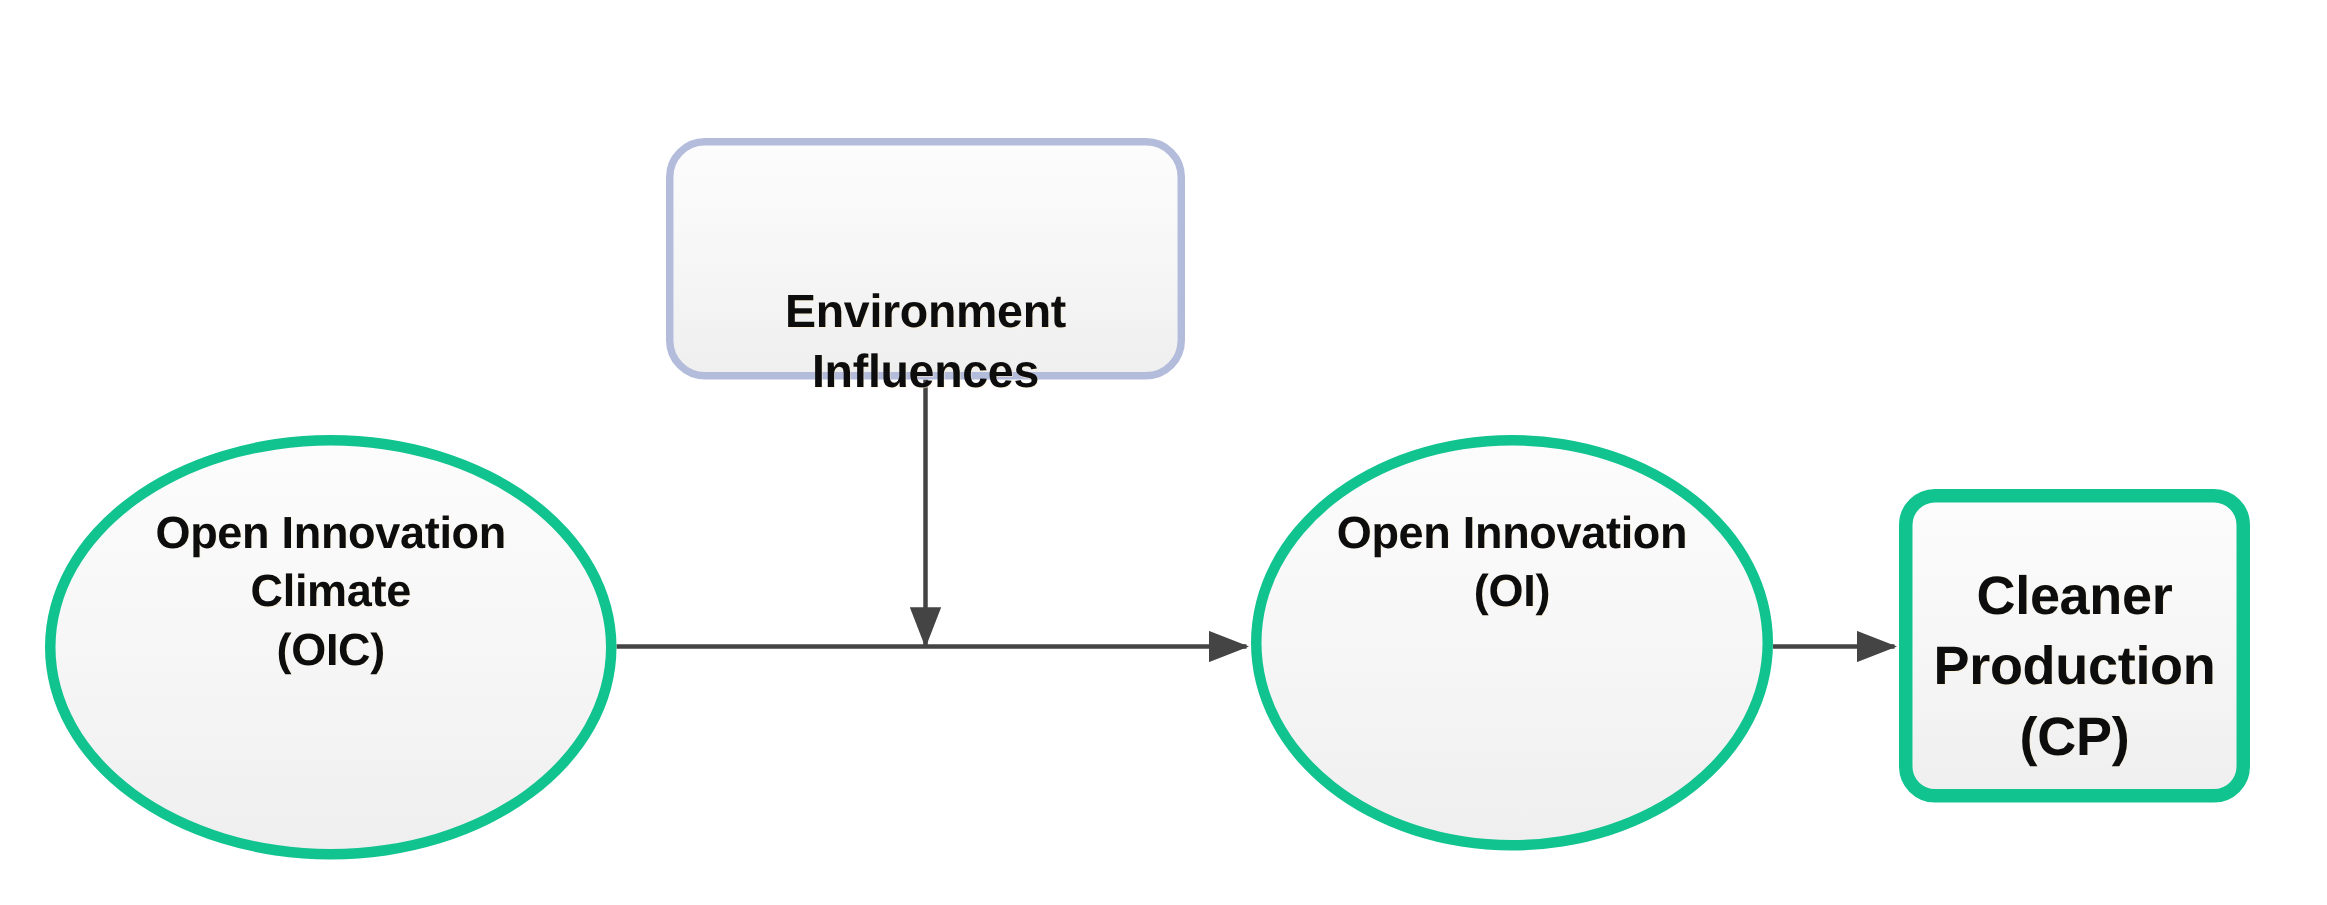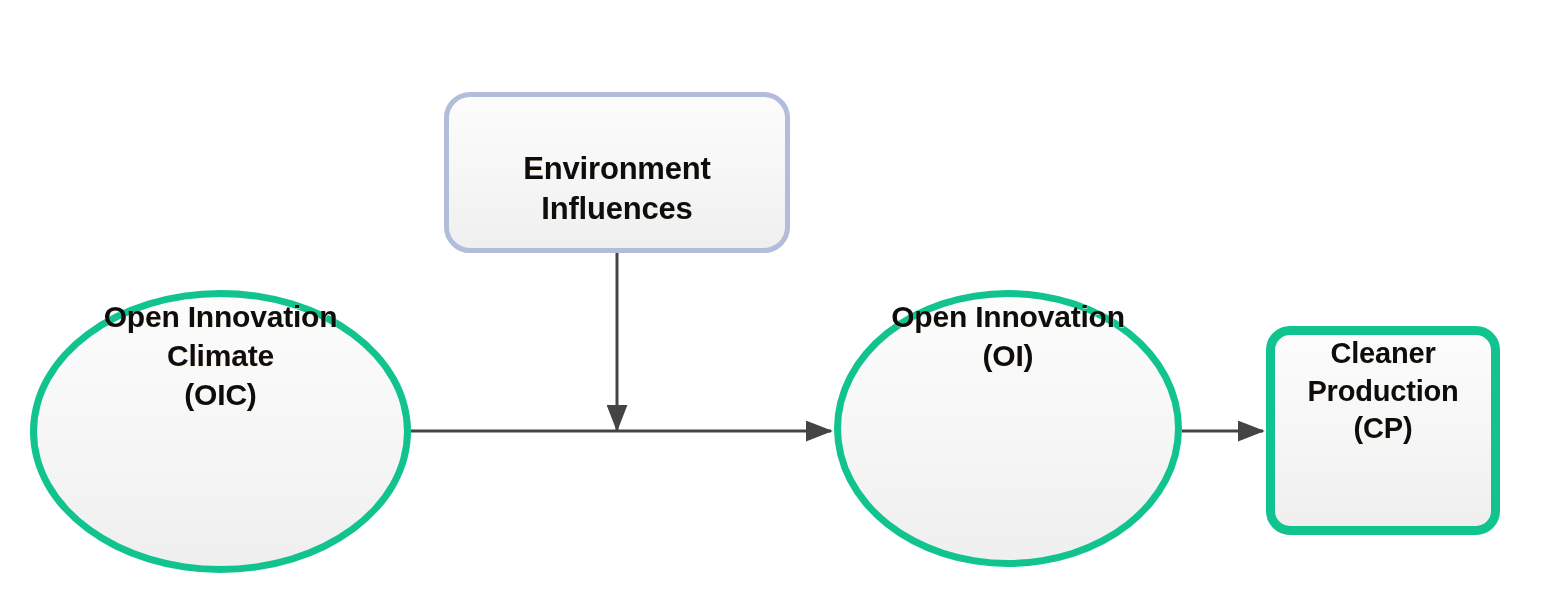--- a/index.html
+++ b/index.html
@@ -37,20 +37,21 @@
     color: #0d0d0d;
     font-weight: bold;
     background: linear-gradient(180deg, #fcfcfc 0%, #f7f7f7 45%, #efefef 100%);
   }
 
   .node .label {
     line-height: 1.30;
     letter-spacing: -0.2px;
     white-space: pre-line;
     text-shadow: 0.5px 0.5px 0px rgba(255,236,200,0.55);
+    margin-top: 39px;
   }
 
   
   #node-environment {
     left: 444px;
     top: 92px;
     width: 346px;
     height: 161px;
     border: 5px solid #b4bcdc;
     border-radius: 26px;
@@ -83,21 +84,21 @@
 
   
   #node-cp {
     left: 1266px;
     top: 326px;
     width: 234px;
     height: 209px;
     border: 9px solid #10c38f;
     border-radius: 24px;
   }
-  #node-cp .label { font-size: 29px; }
+  #node-cp .label { font-size: 36px; }
 </style>
 </head>
 <body>
 
 <div id="canvas">
 
   <svg id="edge-layer" viewBox="0 0 1551 603">
     <defs>
       <marker id="arrowhead" markerWidth="9" markerHeight="7" refX="8.4" refY="3.5" orient="auto" markerUnits="strokeWidth">
         <path d="M0,0 L9,3.5 L0,7 Z" fill="#444444"></path>

